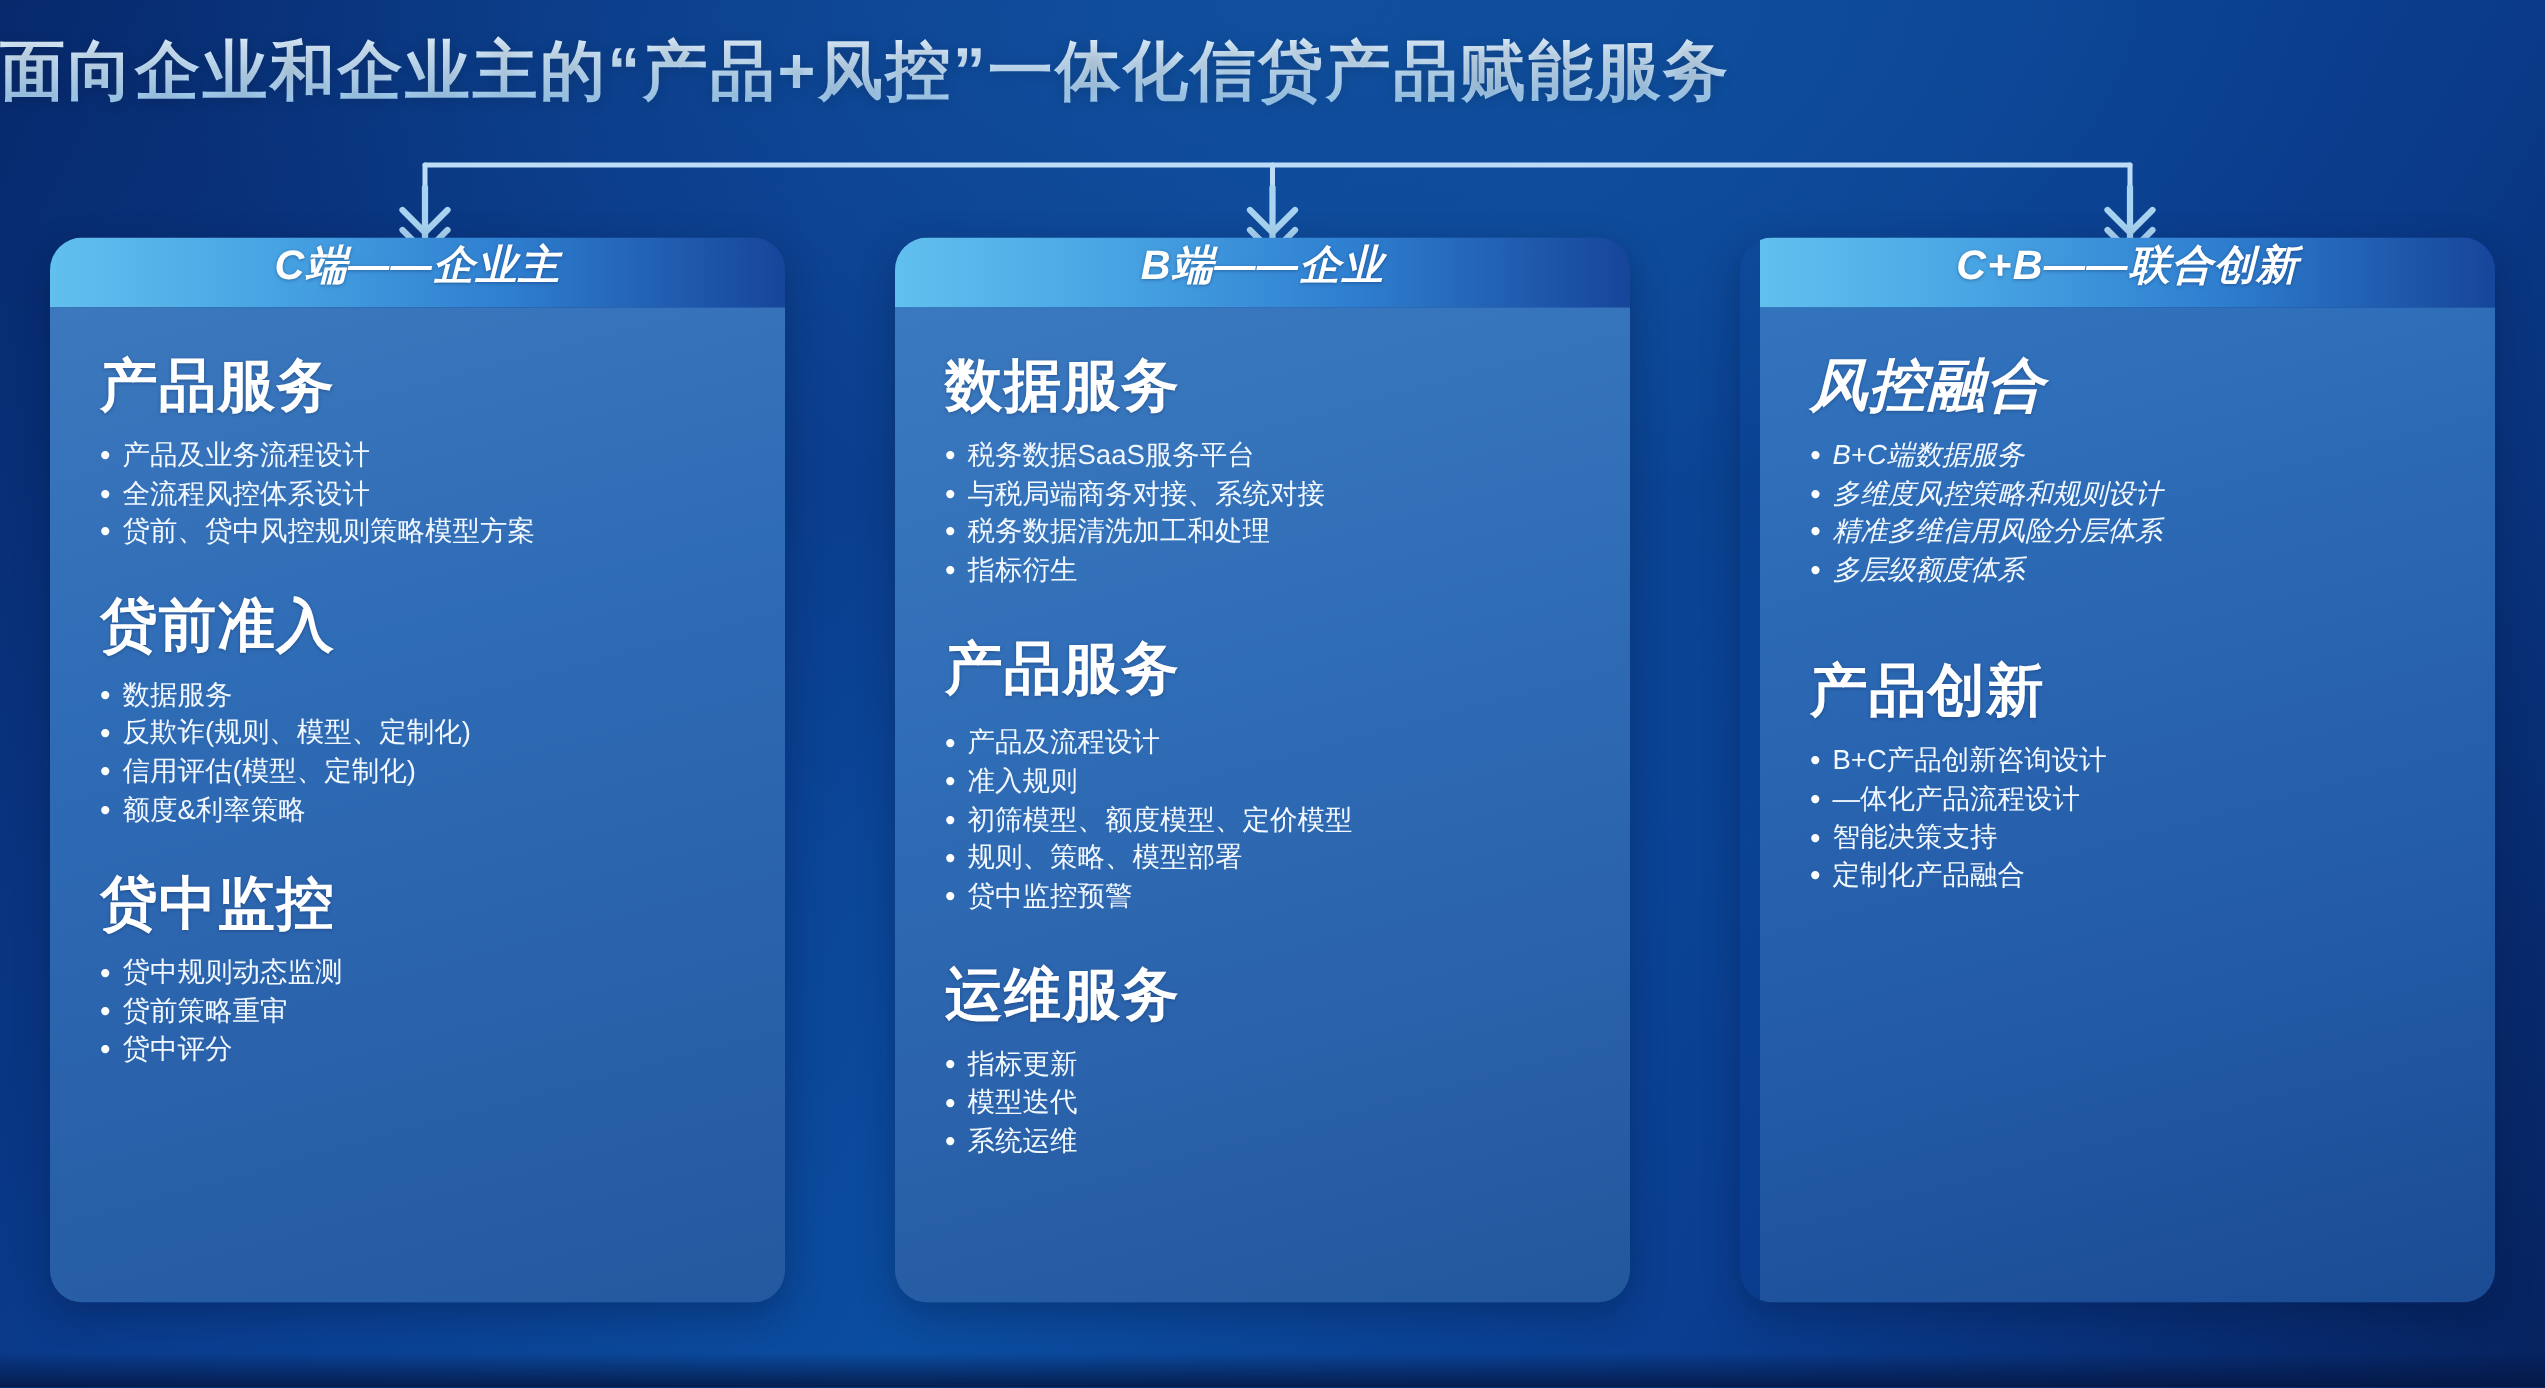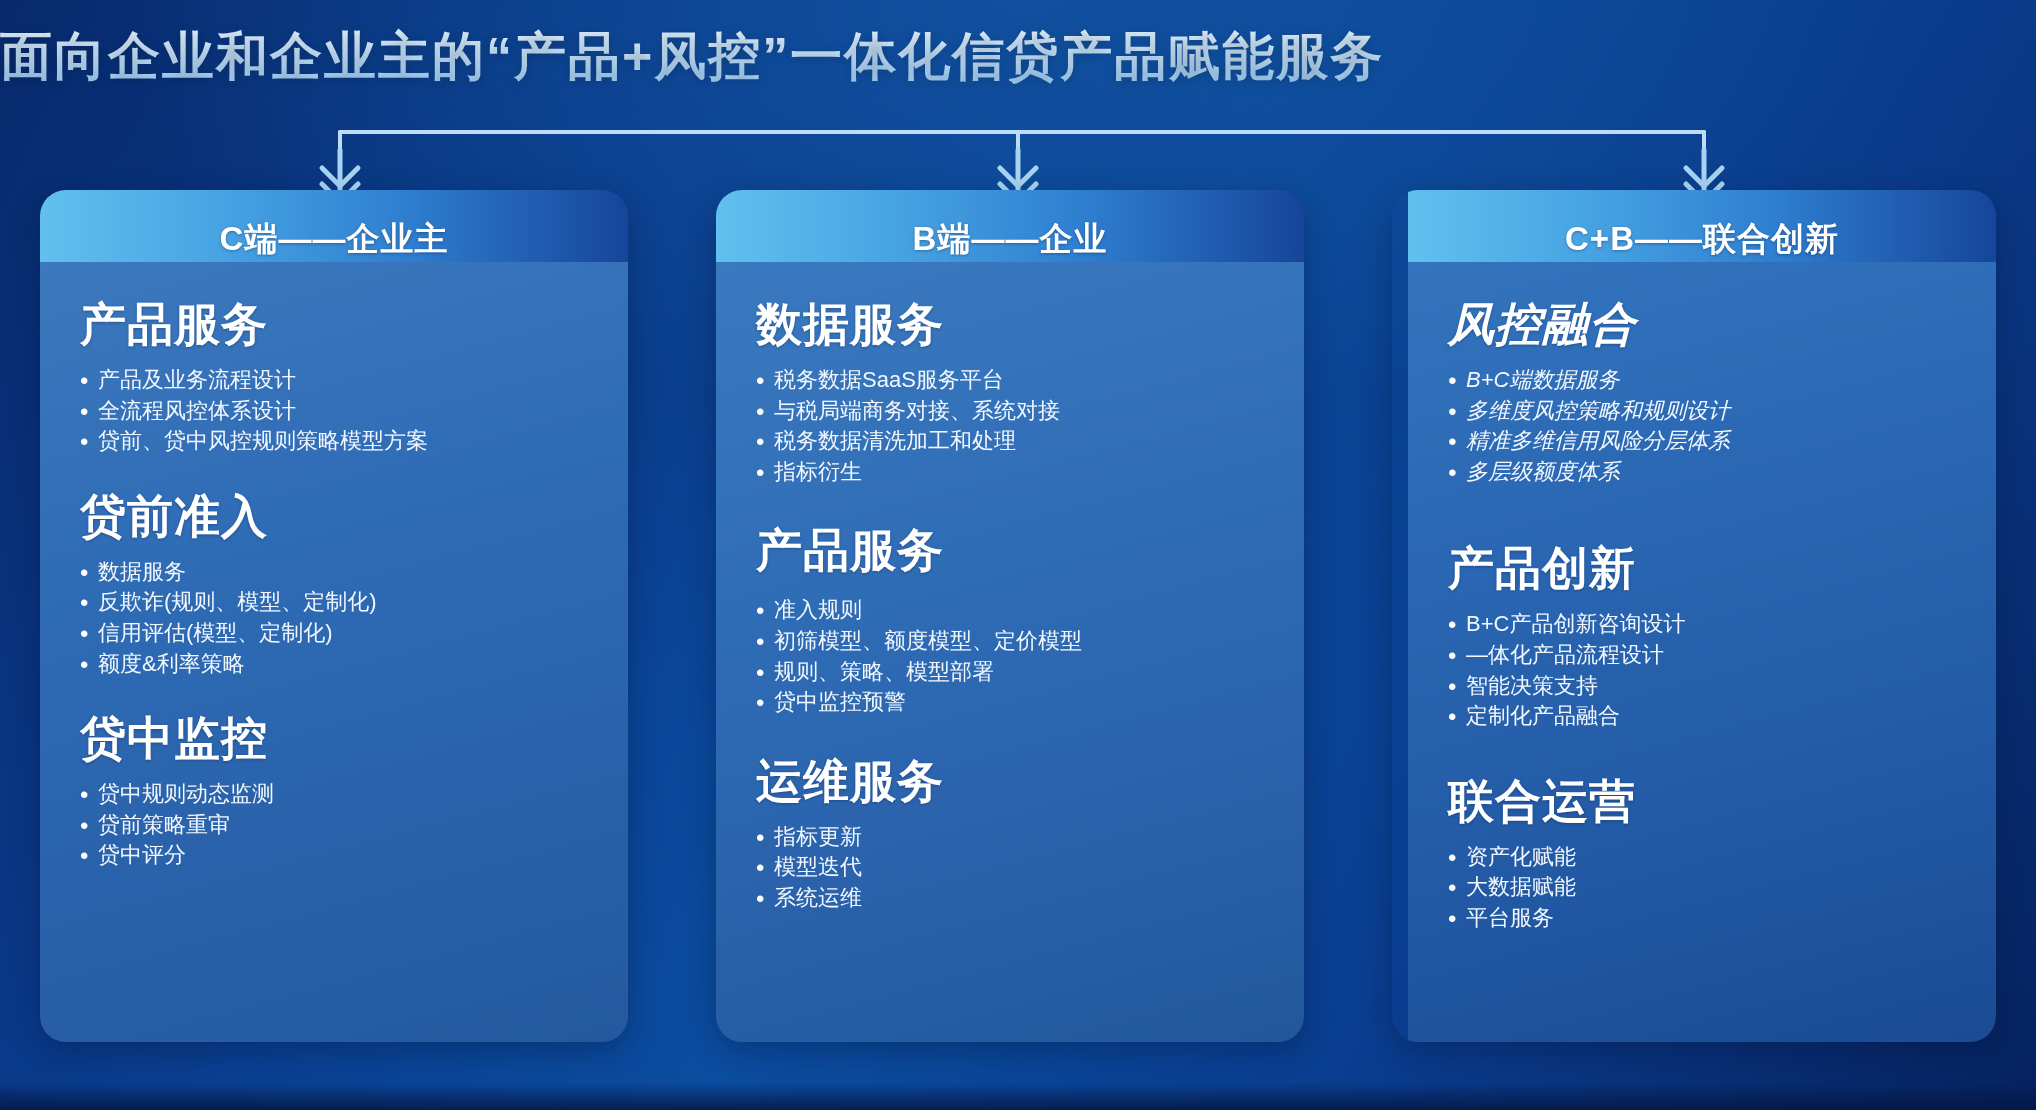--- a/index.html
+++ b/index.html
@@ -79,25 +79,26 @@
     overflow: hidden;
     box-shadow: 0 10px 30px rgba(2,14,44,0.30);
     display: flex;
     flex-direction: column;
   }
   .card.c1 { height: 852px; }
   .card.c2 { height: 852px; }
   .card.c3 { height: 852px; padding-left: 16px; }
 
   .card-head {
-    height: 72px;
+    height: 56px;
     display: flex;
-    align-items: flex-end;
+    align-items: flex-start;
     justify-content: center;
     background: linear-gradient(90deg, #62c0ef 0%, #49a6e4 28%, #2f7fd0 62%, #16459a 100%);
+    font-style: italic;
   }
   .card-head .head-text {
     font-size: 33px;
     font-weight: 700;
     color: #ffffff;
     letter-spacing: 1px;
     white-space: nowrap;
     text-shadow: 0 1px 3px rgba(0,20,60,0.35);
   }
 
@@ -238,20 +239,21 @@
             <li>税务数据SaaS服务平台</li>
             <li>与税局端商务对接、系统对接</li>
             <li>税务数据清洗加工和处理</li>
             <li>指标衍生</li>
           </ul>
         </div>
 
         <div class="section">
           <h3 class="sec-title">产品服务</h3>
           <ul class="bullets">
+            <li>产品及流程设计</li>
             <li>准入规则</li>
             <li>初筛模型、额度模型、定价模型</li>
             <li>规则、策略、模型部署</li>
             <li>贷中监控预警</li>
           </ul>
         </div>
 
         <div class="section">
           <h3 class="sec-title">运维服务</h3>
           <ul class="bullets">
@@ -283,26 +285,18 @@
         <div class="section">
           <h3 class="sec-title">产品创新</h3>
           <ul class="bullets">
             <li>B+C产品创新咨询设计</li>
             <li>—体化产品流程设计</li>
             <li>智能决策支持</li>
             <li>定制化产品融合</li>
           </ul>
         </div>
 
-        <div class="section">
-          <h3 class="sec-title">联合运营</h3>
-          <ul class="bullets">
-            <li>资产化赋能</li>
-            <li>大数据赋能</li>
-            <li>平台服务</li>
-          </ul>
-        </div>
 
       </div>
     </div>
 
   </div>
 </div>
 
 </body></html>

